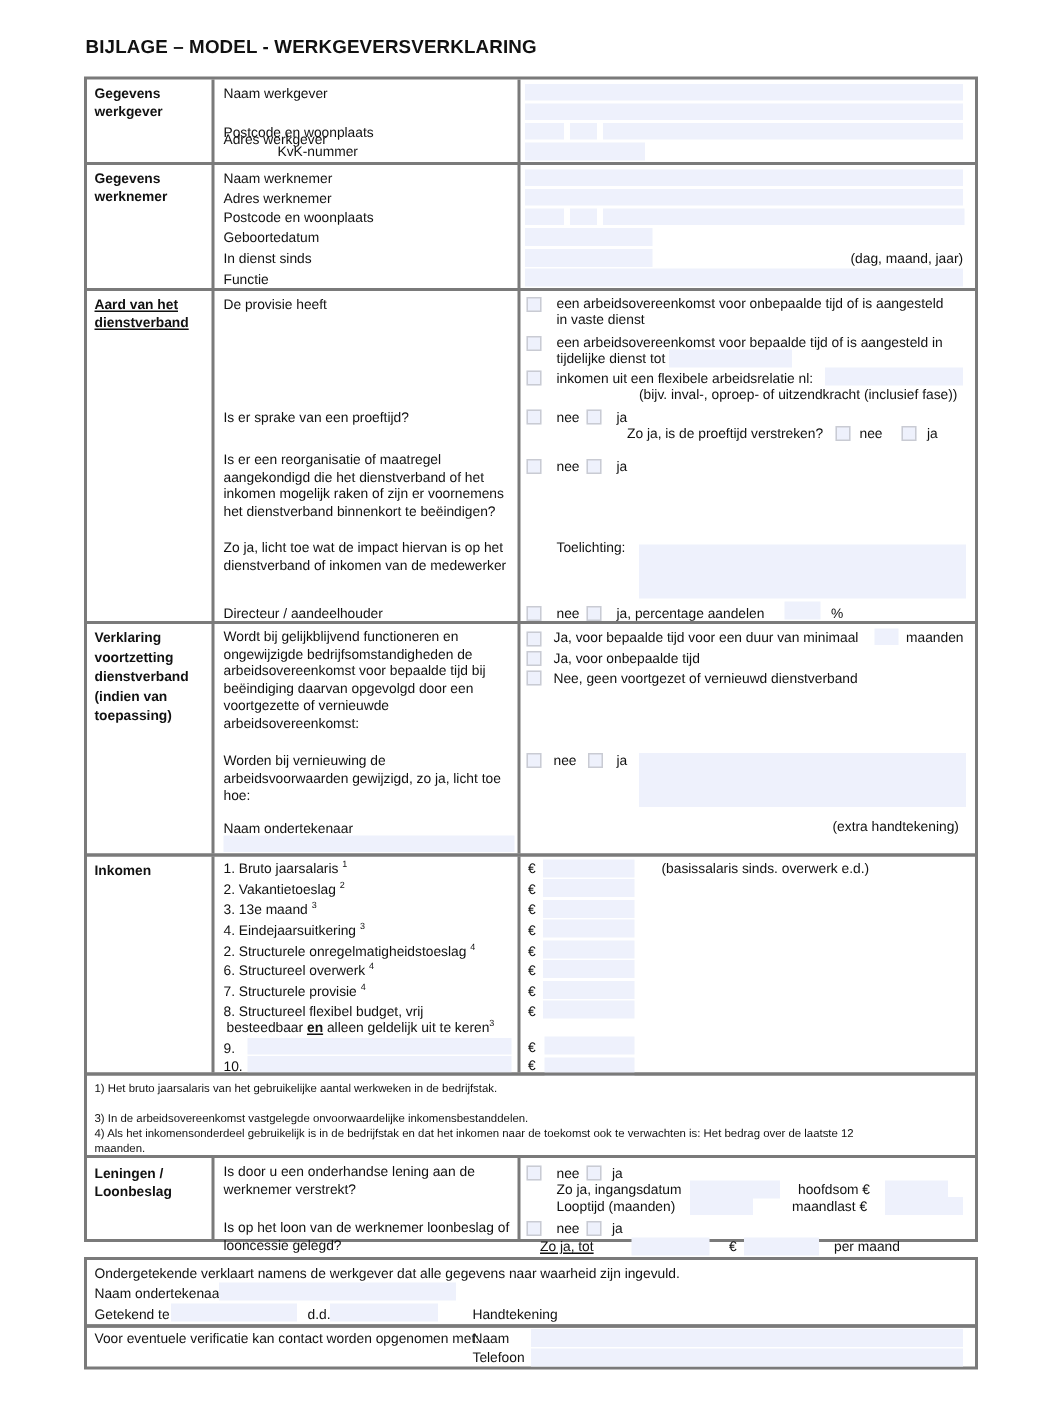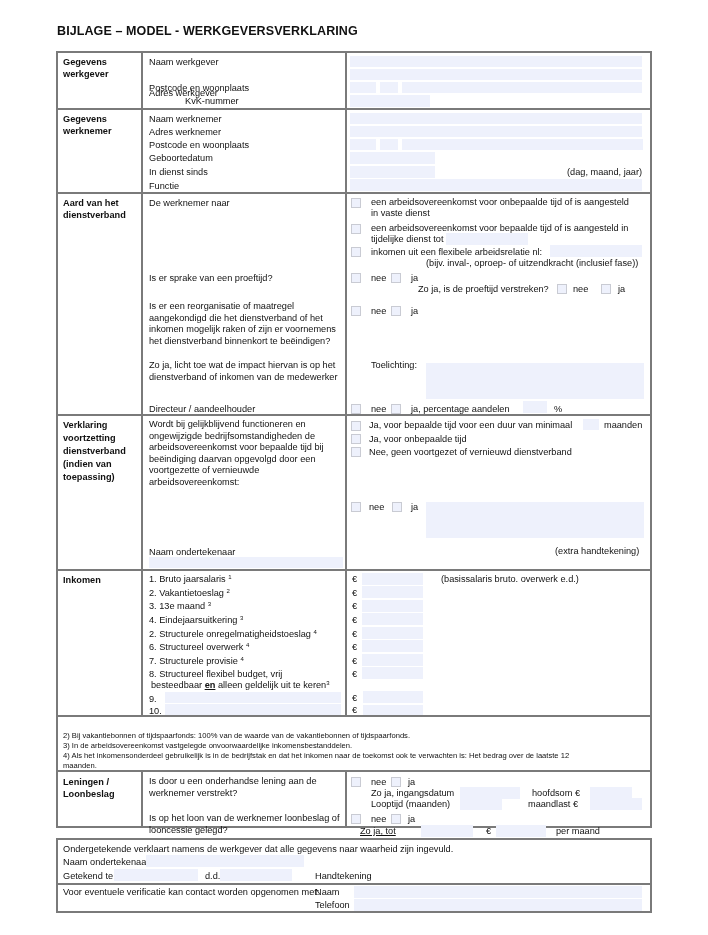--- a/index.html
+++ b/index.html
@@ -55,22 +55,22 @@
   <div class="f" style="left:344px;top:29px;width:241px;height:11px;"></div>
   <div class="f" style="left:292px;top:42px;width:85px;height:12px;"></div>
   <div class="f" style="left:292px;top:56px;width:85px;height:12px;"></div>
   <div class="t" style="left:509px;top:57px;">(dag, maand, jaar)</div>
   <div class="f" style="left:292px;top:69px;width:292px;height:12px;"></div>
 </div>
 
 <div class="frame" style="top:192px;height:224px;">
   <div class="vline" style="left:83px;"></div>
   <div class="vline" style="left:287px;"></div>
-  <div class="lbl" style="left:5px;top:3px;width:75px;">Aard van het dienstverband</div>
-  <div class="t" style="left:91px;top:4px;">De werknemer naar</div>
+  <div class="lbl" style="left:5px;top:3px;width:75px;text-decoration:underline;">Aard van het dienstverband</div>
+  <div class="t" style="left:91px;top:4px;">De provisie heeft</div>
 
   <div class="cb" style="left:293px;top:4px;"></div>
   <div class="t" style="left:313px;top:3px;">een arbeidsovereenkomst voor onbepaalde tijd of is aangesteld</div>
   <div class="t" style="left:313px;top:14px;">in vaste dienst</div>
 
   <div class="cb" style="left:293px;top:30px;"></div>
   <div class="t" style="left:313px;top:29px;">een arbeidsovereenkomst voor bepaalde tijd of is aangesteld in</div>
   <div class="t" style="left:313px;top:40px;">tijdelijke dienst tot</div>
   <div class="f" style="left:388px;top:39px;width:82px;height:12px;"></div>
 
@@ -117,20 +117,21 @@
 
   <div class="cb" style="left:293px;top:5px;"></div>
   <div class="t" style="left:311px;top:4px;">Ja, voor bepaalde tijd voor een duur van minimaal</div>
   <div class="f" style="left:525px;top:3px;width:16px;height:11px;"></div>
   <div class="t" style="left:546px;top:4px;">maanden</div>
   <div class="cb" style="left:293px;top:18px;"></div>
   <div class="t" style="left:311px;top:18px;">Ja, voor onbepaalde tijd</div>
   <div class="cb" style="left:293px;top:31px;"></div>
   <div class="t" style="left:311px;top:31px;">Nee, geen voortgezet of vernieuwd dienstverband</div>
 
+  <div class="tw" style="left:91px;top:86px;width:192px;">Worden bij vernieuwing de arbeidsvoorwaarden gewijzigd, zo ja, licht toe hoe:</div>
   <div class="cb" style="left:293px;top:86px;"></div>
   <div class="t" style="left:311px;top:86px;">nee</div>
   <div class="cb" style="left:334px;top:86px;"></div>
   <div class="t" style="left:353px;top:86px;">ja</div>
   <div class="f" style="left:368px;top:86px;width:218px;height:36px;"></div>
 
   <div class="t" style="left:91px;top:131px;">Naam ondertekenaar</div>
   <div class="f" style="left:91px;top:141px;width:194px;height:11px;"></div>
   <div class="t" style="left:497px;top:130px;">(extra handtekening)</div>
 </div>
@@ -149,21 +150,21 @@
   <div class="t" style="left:91px;top:85px;"><span>7. Structurele provisie</span> <sup>4</sup></div>
   <div class="t" style="left:91px;top:98px;">8. Structureel flexibel budget, vrij</div>
   <div class="t" style="left:93px;top:109px;"><span>besteedbaar</span> <u>en</u> <span>alleen geldelijk uit te keren</span><sup>3</sup></div>
   <div class="t" style="left:91px;top:123px;">9.</div>
   <div class="f" style="left:107px;top:121px;width:176px;height:11px;"></div>
   <div class="t" style="left:91px;top:135px;">10.</div>
   <div class="f" style="left:107px;top:133px;width:176px;height:11px;"></div>
 
   <div class="t" style="left:294px;top:3px;">€</div>
   <div class="f" style="left:304px;top:2px;width:61px;height:12px;"></div>
-  <div class="t" style="left:383px;top:3px;">(basissalaris bruto. overwerk e.d.)</div>
+  <div class="t" style="left:383px;top:3px;">(basissalaris sinds. overwerk e.d.)</div>
   <div class="t" style="left:294px;top:17px;">€</div>
   <div class="f" style="left:304px;top:15px;width:61px;height:12px;"></div>
   <div class="t" style="left:294px;top:30px;">€</div>
   <div class="f" style="left:304px;top:29px;width:61px;height:12px;"></div>
   <div class="t" style="left:294px;top:44px;">€</div>
   <div class="f" style="left:304px;top:42px;width:61px;height:12px;"></div>
   <div class="t" style="left:294px;top:58px;">€</div>
   <div class="f" style="left:304px;top:56px;width:61px;height:12px;"></div>
   <div class="t" style="left:294px;top:71px;">€</div>
   <div class="f" style="left:304px;top:69px;width:61px;height:12px;"></div>
@@ -171,21 +172,21 @@
   <div class="f" style="left:304px;top:83px;width:61px;height:12px;"></div>
   <div class="t" style="left:294px;top:98px;">€</div>
   <div class="f" style="left:304px;top:96px;width:61px;height:12px;"></div>
   <div class="t" style="left:294px;top:122px;">€</div>
   <div class="f" style="left:305px;top:120px;width:60px;height:12px;"></div>
   <div class="t" style="left:294px;top:134px;">€</div>
   <div class="f" style="left:305px;top:134px;width:60px;height:12px;"></div>
 </div>
 
 <div class="frame" style="top:715px;height:57px;font-size:7.6px;">
-  <div class="t" style="left:5px;top:14px;line-height:10px;">2) Bij vakantiebonnen of tijdspaarfonds: 100% van de waarde van de vakantiebonnen of tijdspaarfonds.</div>
+  <div class="t" style="left:5px;top:4px;line-height:10px;">1) Het bruto jaarsalaris van het gebruikelijke aantal werkweken in de bedrijfstak.</div>
   <div class="t" style="left:5px;top:24px;line-height:10px;">3) In de arbeidsovereenkomst vastgelegde onvoorwaardelijke inkomensbestanddelen.</div>
   <div class="t" style="left:5px;top:34px;line-height:10px;">4) Als het inkomensonderdeel gebruikelijk is in de bedrijfstak en dat het inkomen naar de toekomst ook te verwachten is: Het bedrag over de laatste 12</div>
   <div class="t" style="left:5px;top:44px;line-height:10px;">maanden.</div>
 </div>
 
 <div class="frame" style="top:770px;height:58px;">
   <div class="vline" style="left:83px;"></div>
   <div class="vline" style="left:287px;"></div>
   <div class="lbl" style="left:5px;top:4px;width:70px;">Leningen / Loonbeslag</div>
   <div class="tw" style="left:91px;top:4px;width:190px;">Is door u een onderhandse lening aan de werknemer verstrekt?</div>

